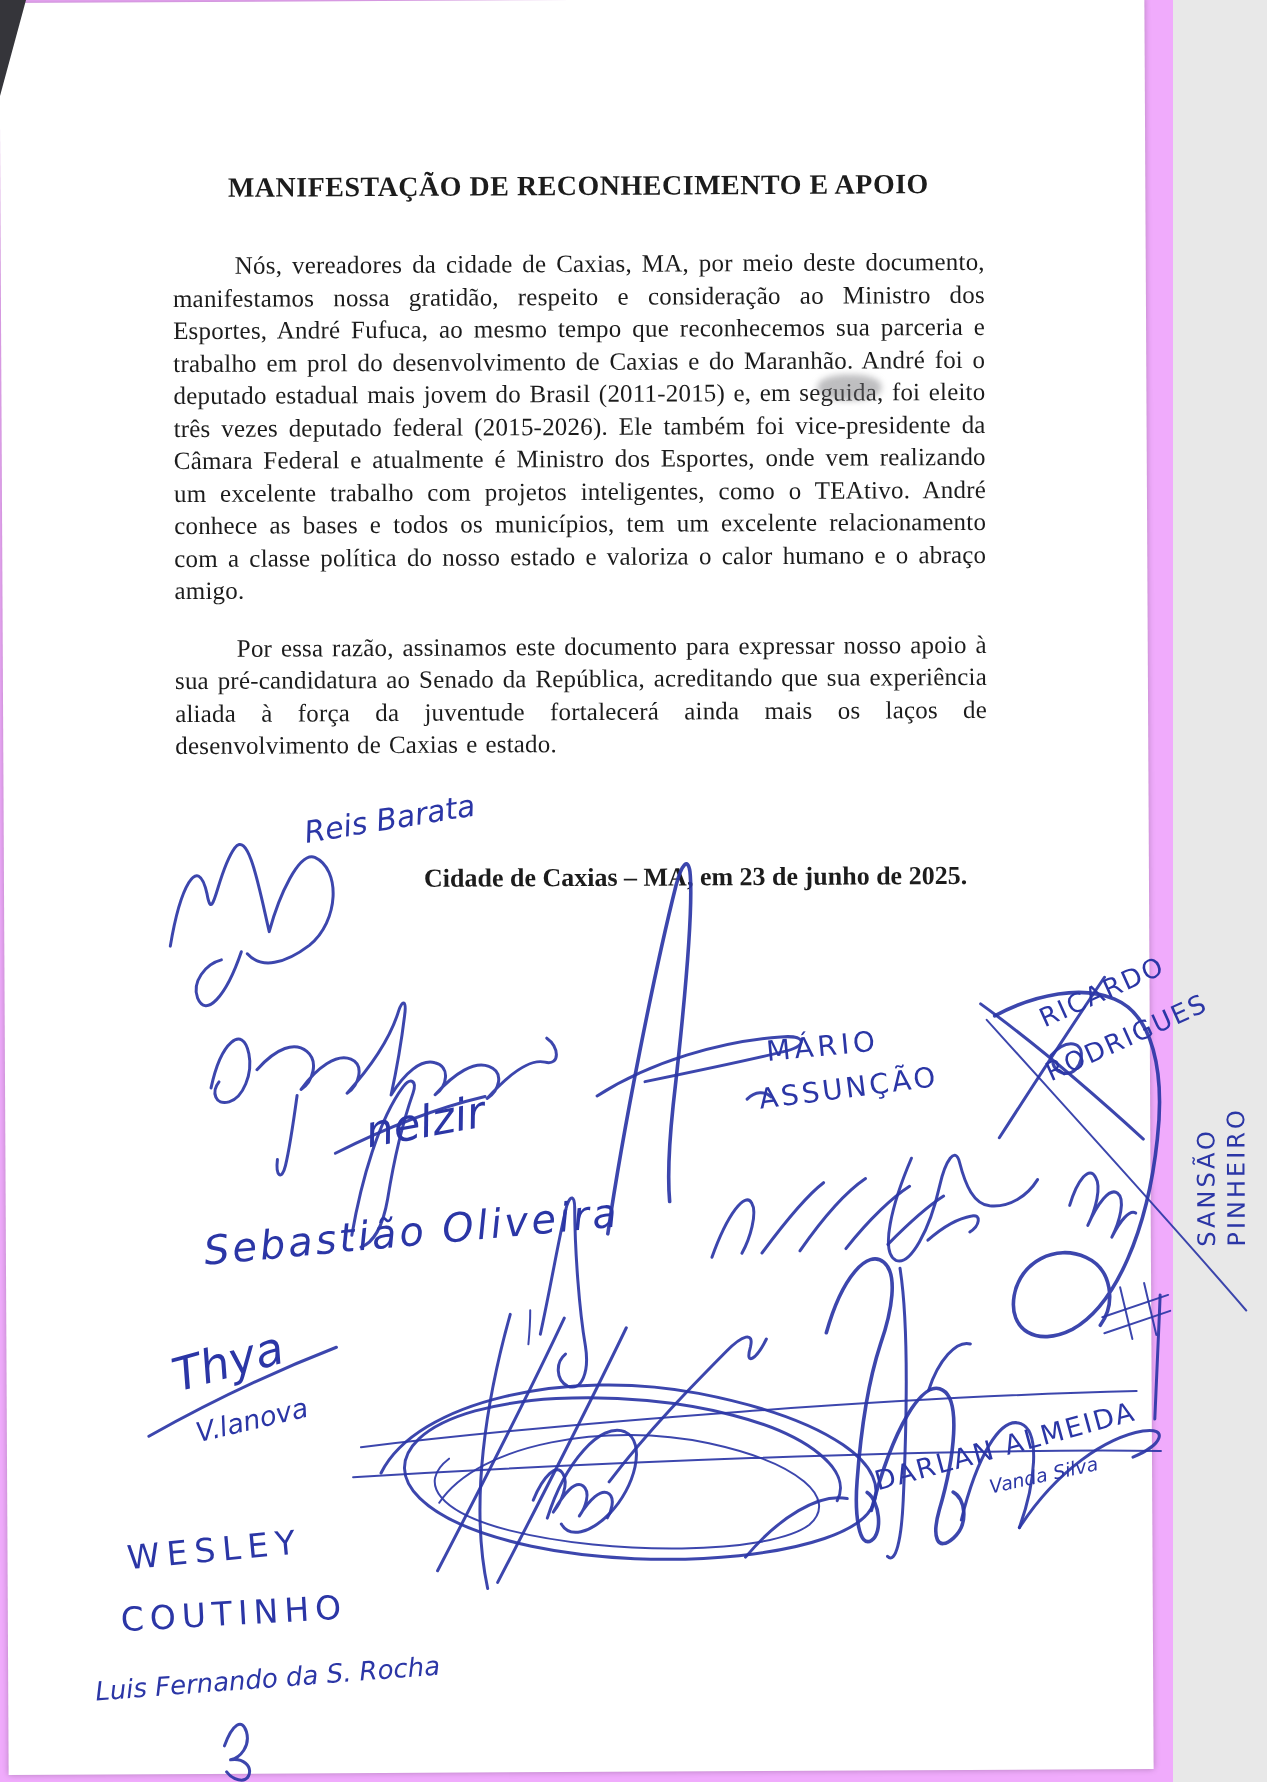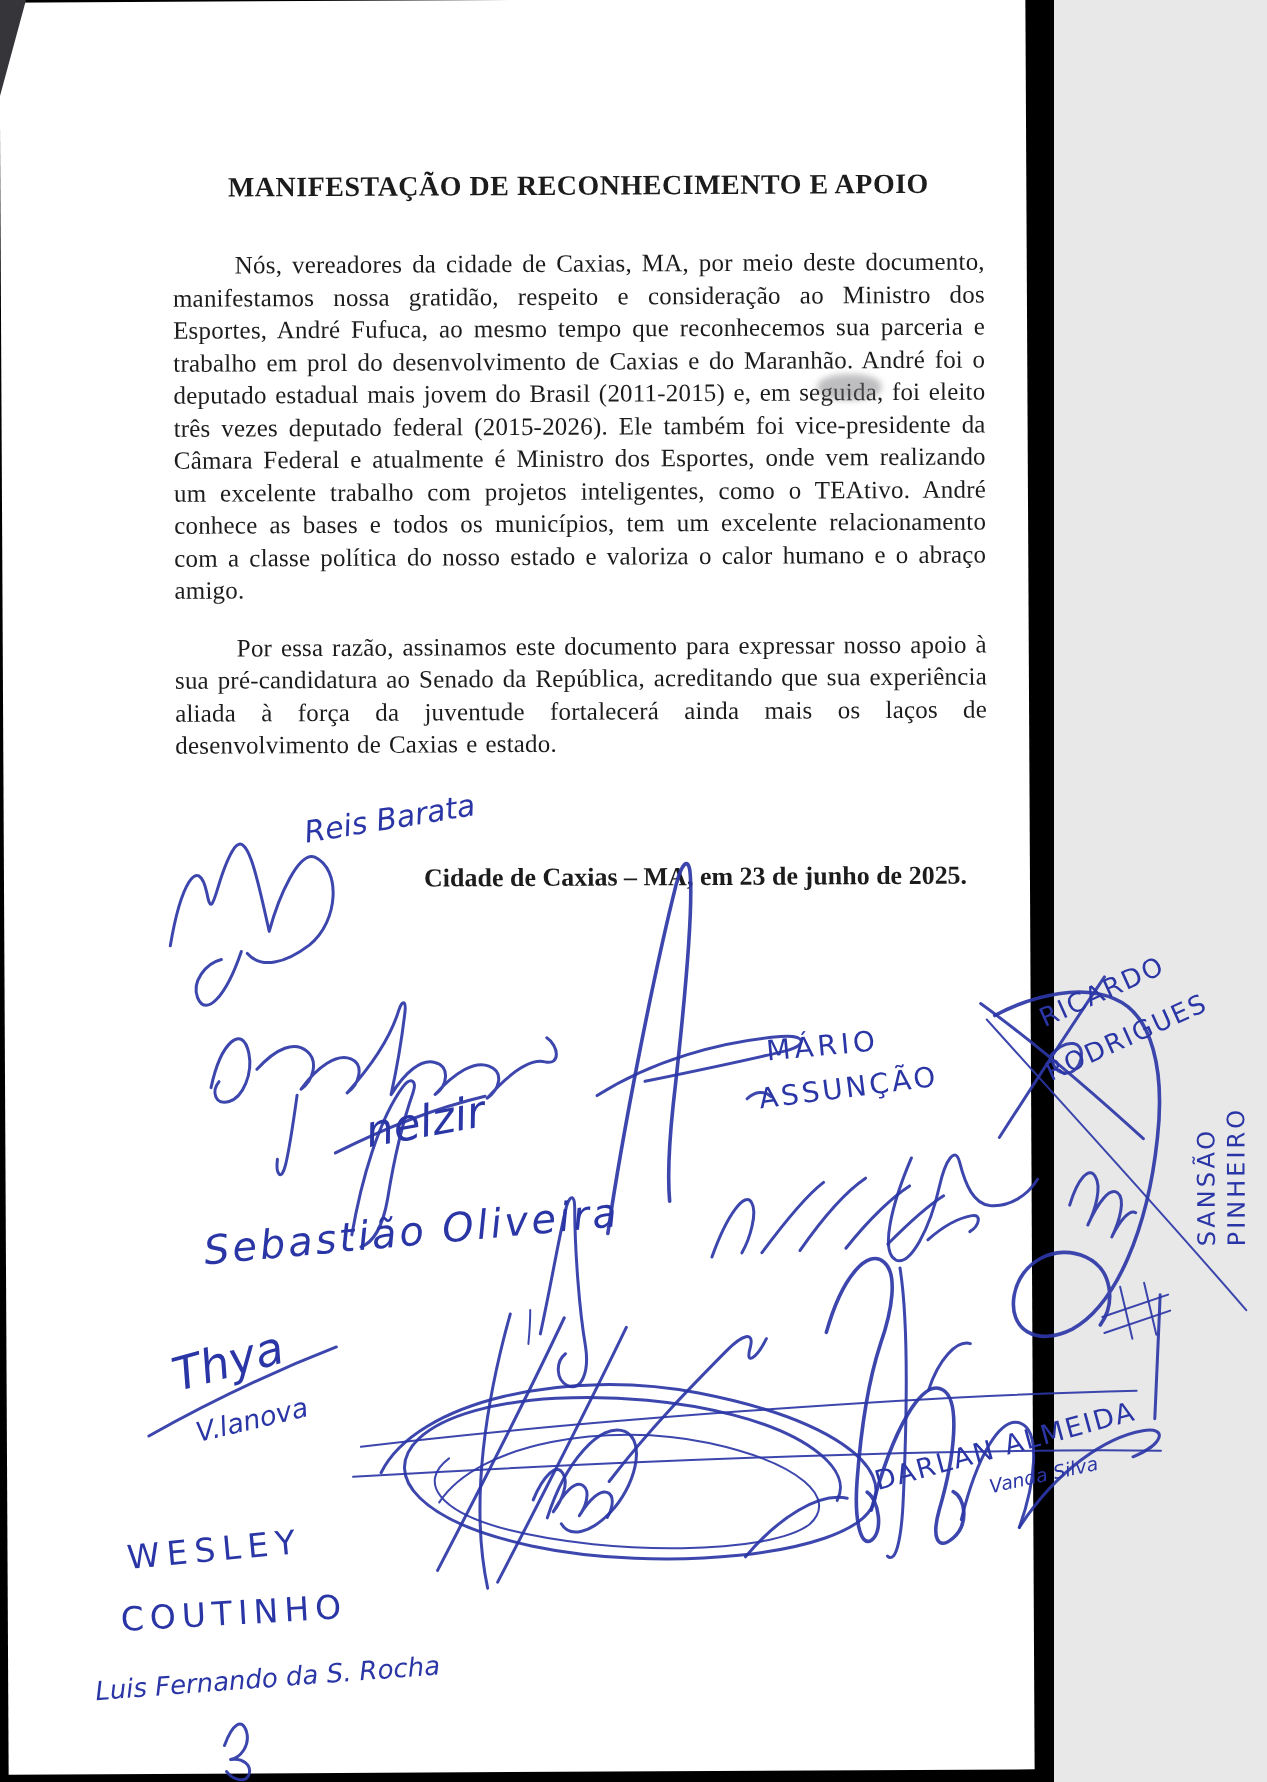--- a/index.html
+++ b/index.html
@@ -1,16 +1,16 @@
 <!DOCTYPE html>
 <html><head>
 <meta charset="utf-8">
 <style>
   html,body{margin:0;padding:0;width:1267px;height:1782px;overflow:hidden;background:#e8e8e8;}
-  .scan{position:relative;width:1054px;height:1782px;background:#000000;}
+  .scan{position:relative;width:1173px;height:1782px;background:#f0abfc;}
   .paper{position:absolute;left:4px;top:0px;right:24px;bottom:10px;background:#ffffff;
          transform:rotate(-0.3deg);transform-origin:50% 50%;
          box-shadow:0 0 6px rgba(0,0,0,0.25);}
   .corner-wedge{position:absolute;left:0;top:0;width:26px;height:96px;background:#35353a;
          clip-path:polygon(0 0,100% 0,0 100%);z-index:5;}
   .content{position:absolute;left:172px;top:0;width:812px;color:#1c1c1c;
          font-family:"Liberation Serif",serif;}
   .title{margin-top:170px;text-align:center;font-weight:bold;font-size:28px;letter-spacing:0.5px;}
   .para{font-size:25px;line-height:32.5px;text-align:justify;text-indent:62px;
         word-spacing:1.5px;letter-spacing:0.2px;}

